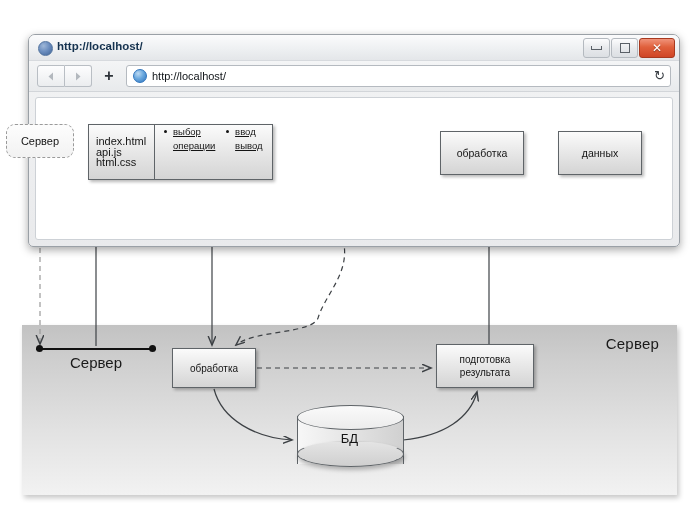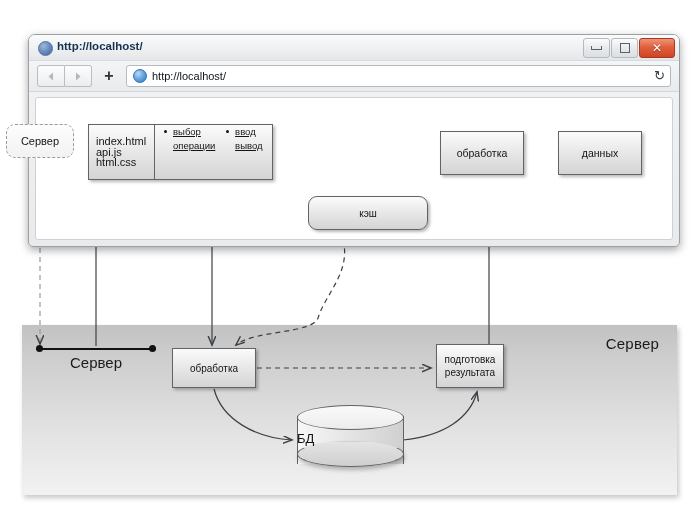--- a/index.html
+++ b/index.html
@@ -128,42 +128,42 @@
   }
   #n-page .right span::before{
     content:"";position:absolute;left:0;top:5px;width:3px;height:3px;
     border-radius:50%;background:#141414;
   }
   #n-start{left:6px;top:124px;width:68px;height:34px;font-size:11px;}
   #n-cache{left:308px;top:196px;width:120px;height:34px;font-size:10px;}
   #n-proc-c{left:440px;top:131px;width:84px;height:44px;font-size:10.5px;}
   #n-out{left:558px;top:131px;width:84px;height:44px;font-size:10.5px;}
   #n-proc-s{left:172px;top:348px;width:84px;height:40px;font-size:10px;}
-  #n-prep{left:436px;top:344px;width:68px;height:44px;font-size:10px;line-height:13px;}
+  #n-prep{left:436px;top:344px;width:98px;height:44px;font-size:10px;line-height:13px;}
 
   
   #n-db{left:297px;top:405px;width:105px;height:70px;}
   .cyl-body{
     position:absolute;left:0;top:11px;width:100%;height:48px;
     border-left:1px solid #5f6468;border-right:1px solid #5f6468;
     background:linear-gradient(90deg,#f7f7f7 0%,#e6e6e6 45%,#d0d0d0 100%);
   }
   .cyl-bot{
     position:absolute;left:0;top:36px;width:100%;height:24px;
     border:1px solid #5f6468;border-radius:50%;border-top-color:transparent;
     background:linear-gradient(180deg,#e4e4e4 0%,#cfcfcf 100%);
     box-shadow:1px 3px 4px rgba(0,0,0,.25);
   }
   .cyl-top{
     position:absolute;left:0;top:0;width:100%;height:23px;
     border:1px solid #5f6468;border-radius:50%;
     background:linear-gradient(180deg,#fafafa 0%,#ececec 100%);
   }
   .cyl-lbl{
-    position:absolute;left:0;top:26px;width:100%;text-align:left;
+    position:absolute;left:0;top:26px;width:100%;text-align:center;
     font-size:13px;color:#141414;
   }
 
   
   .lifeline{position:absolute;left:36px;top:346px;width:120px;height:26px;}
   .lifeline .bar{position:absolute;left:0;top:2px;width:120px;height:1.5px;background:#111;}
   .lifeline .d{position:absolute;top:-1px;width:7px;height:7px;border-radius:50%;background:#111;}
   .lifeline .d.l{left:0;}
   .lifeline .d.r{right:0;}
   .lifeline .lbl{
@@ -274,23 +274,20 @@
       <span>index.html</span>
       <span>api.js</span>
       <span>html.css</span>
     </div>
     <div class="right">
       <span>выбор операции</span>
       <span>ввод вывод</span>
     </div>
   </div>
 
-  <div class="node box rbox" id="n-cache">
-    <span>кэш</span>
-  </div>
 
   <div class="node box" id="n-proc-c">
     <span>обработка</span>
   </div>
 
   <div class="node box" id="n-out">
     <span>данных</span>
   </div>
 
   <div class="node box" id="n-proc-s">

